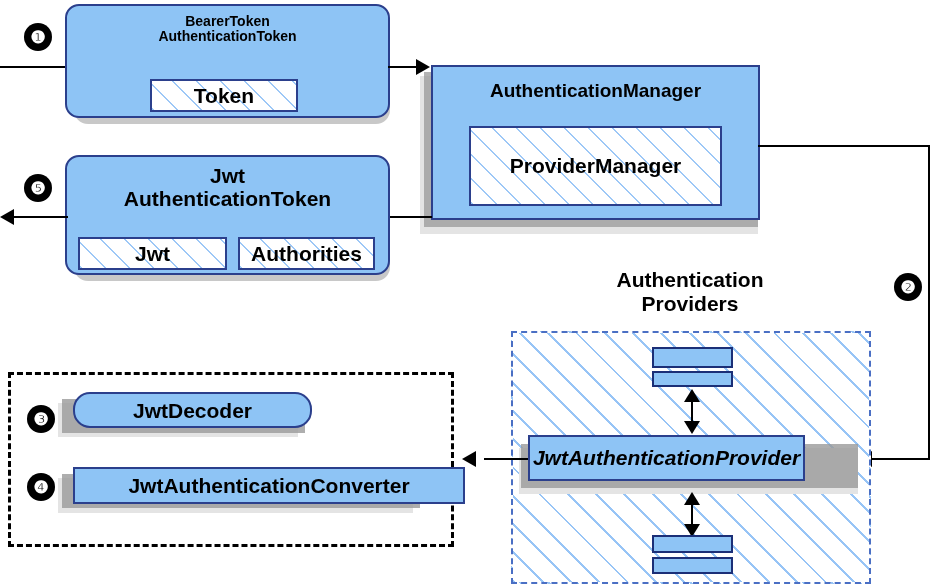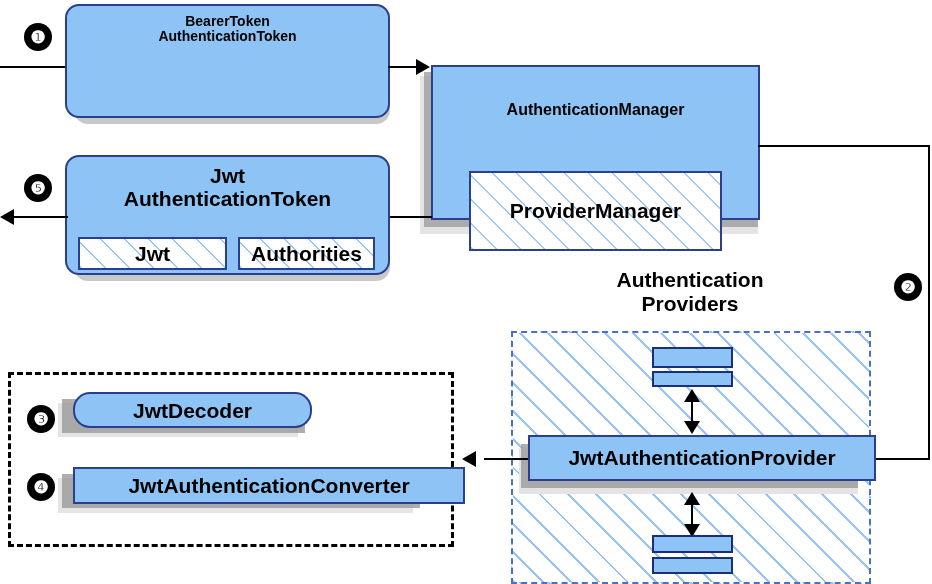--- a/index.html
+++ b/index.html
@@ -77,30 +77,33 @@
   <div class="line hline" style="left:0;top:66px;width:66px;"></div>
   <div class="num" style="left:25px;top:24px;">❶</div>
 
   <div class="shadow rounded" style="left:74px;top:12px;width:316px;height:112px;opacity:.55;"></div>
   <div class="node rounded" style="left:65px;top:4px;width:325px;height:114px;">
     <div style="padding-top:8px;font-size:14px;">
       <span>BearerToken</span><br>
       <span>AuthenticationToken</span>
     </div>
   </div>
+  <div class="hatchbox" style="left:150px;top:79px;width:148px;height:33px;font-size:21px;">
+    <span>Token</span>
+  </div>
 
   <div class="line hline" style="left:388px;top:66px;width:32px;"></div>
   <div class="arrow arrow-right" style="left:416px;top:59px;"></div>
 
   <div class="shadow2" style="left:420px;top:76px;width:338px;height:158px;"></div>
   <div class="shadow" style="left:424px;top:72px;width:334px;height:155px;opacity:.75;"></div>
   <div class="node" style="left:431px;top:65px;width:329px;height:155px;">
-    <div style="padding-top:34px;font-size:16px;">AuthenticationManager</div>
+    <div style="padding-top:14px;font-size:19px;">AuthenticationManager</div>
   </div>
-  <div class="hatchbox" style="left:469px;top:126px;width:253px;height:80px;font-size:21px;margin-top:45px;">
+  <div class="hatchbox" style="left:469px;top:126px;width:253px;height:80px;font-size:21px;">
     <span>ProviderManager</span>
   </div>
 
   <div class="line hline" style="left:388px;top:216px;width:44px;"></div>
 
   <div class="shadow rounded" style="left:74px;top:163px;width:316px;height:118px;opacity:.55;"></div>
   <div class="node rounded" style="left:65px;top:155px;width:325px;height:120px;">
     <div style="padding-top:8px;font-size:21px;">
       <span>Jwt</span><br>
       <span>AuthenticationToken</span>
@@ -132,21 +135,21 @@
 
   <div class="bar" style="left:652px;top:347px;width:81px;height:21px;"></div>
   <div class="bar" style="left:652px;top:371px;width:81px;height:16px;"></div>
 
   <div class="line vline" style="left:691px;top:392px;height:38px;"></div>
   <div class="arrow arrow-up" style="left:684px;top:389px;"></div>
   <div class="arrow arrow-down" style="left:684px;top:421px;"></div>
 
   <div class="shadow2" style="left:519px;top:448px;width:339px;height:46px;"></div>
   <div class="shadow" style="left:521px;top:444px;width:337px;height:44px;opacity:.8;"></div>
-  <div class="node" style="left:528px;top:435px;width:348px;height:46px;">
+  <div class="node" style="left:528px;top:435px;width:277px;height:46px;font-style:italic;">
     <div style="padding-top:10px;font-size:21px;">JwtAuthenticationProvider</div>
   </div>
 
   <div class="line vline" style="left:691px;top:495px;height:38px;"></div>
   <div class="arrow arrow-up" style="left:684px;top:492px;"></div>
   <div class="arrow arrow-down" style="left:684px;top:524px;"></div>
 
   <div class="bar" style="left:652px;top:535px;width:81px;height:18px;"></div>
   <div class="bar" style="left:652px;top:557px;width:81px;height:17px;"></div>
 

